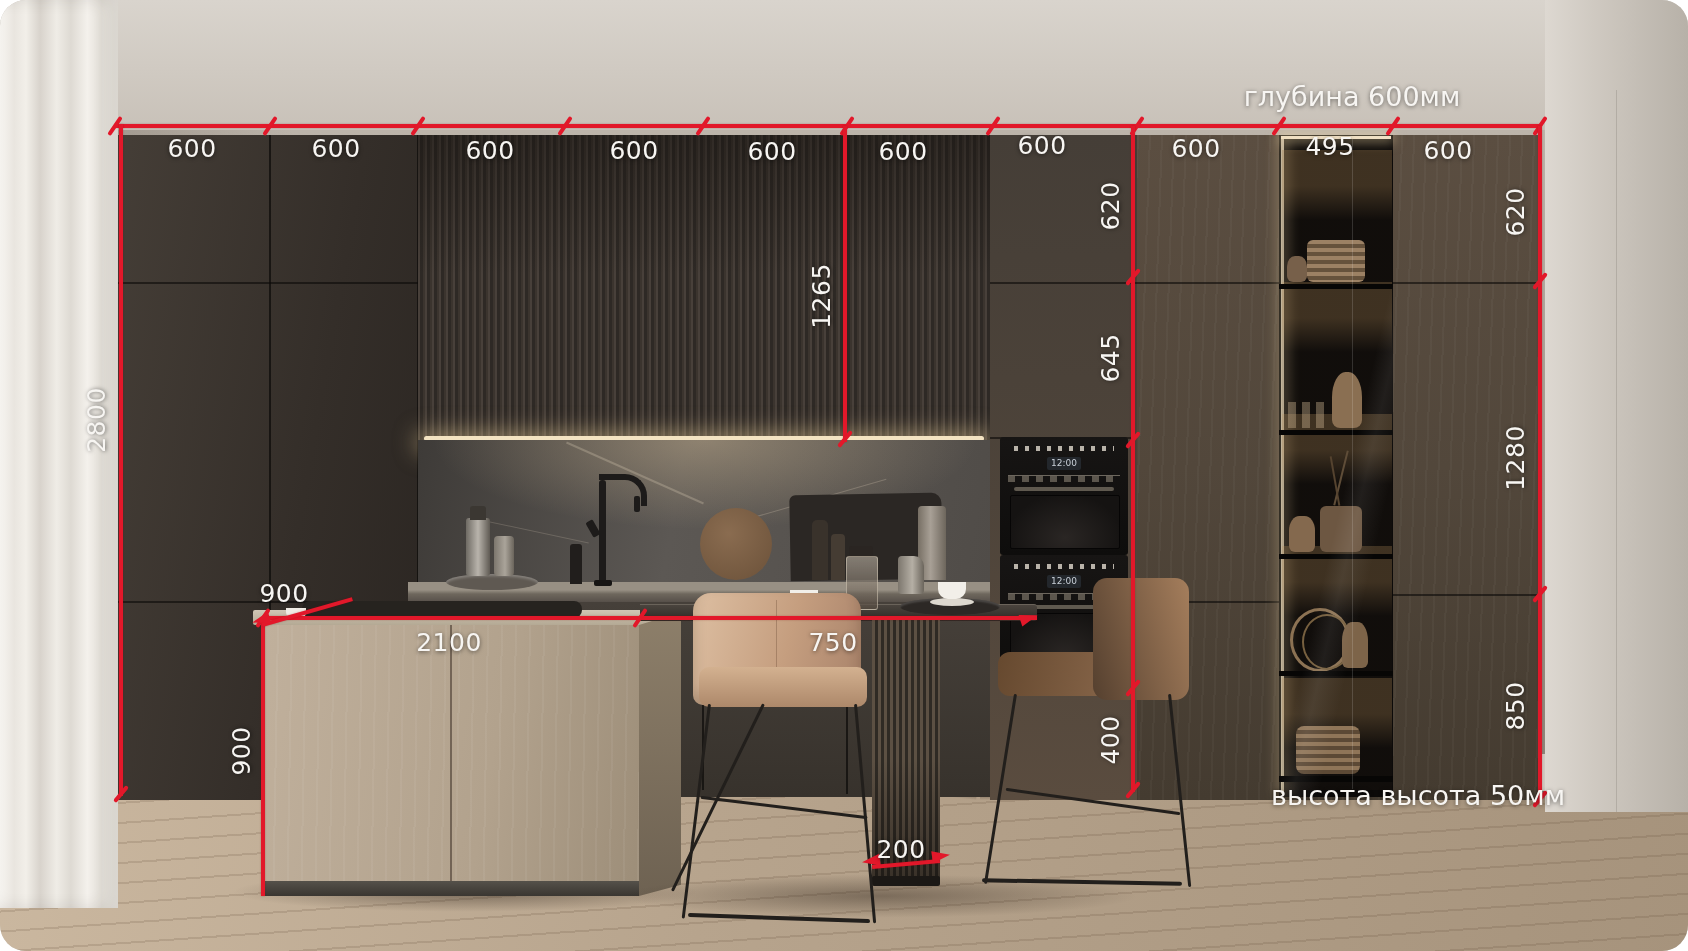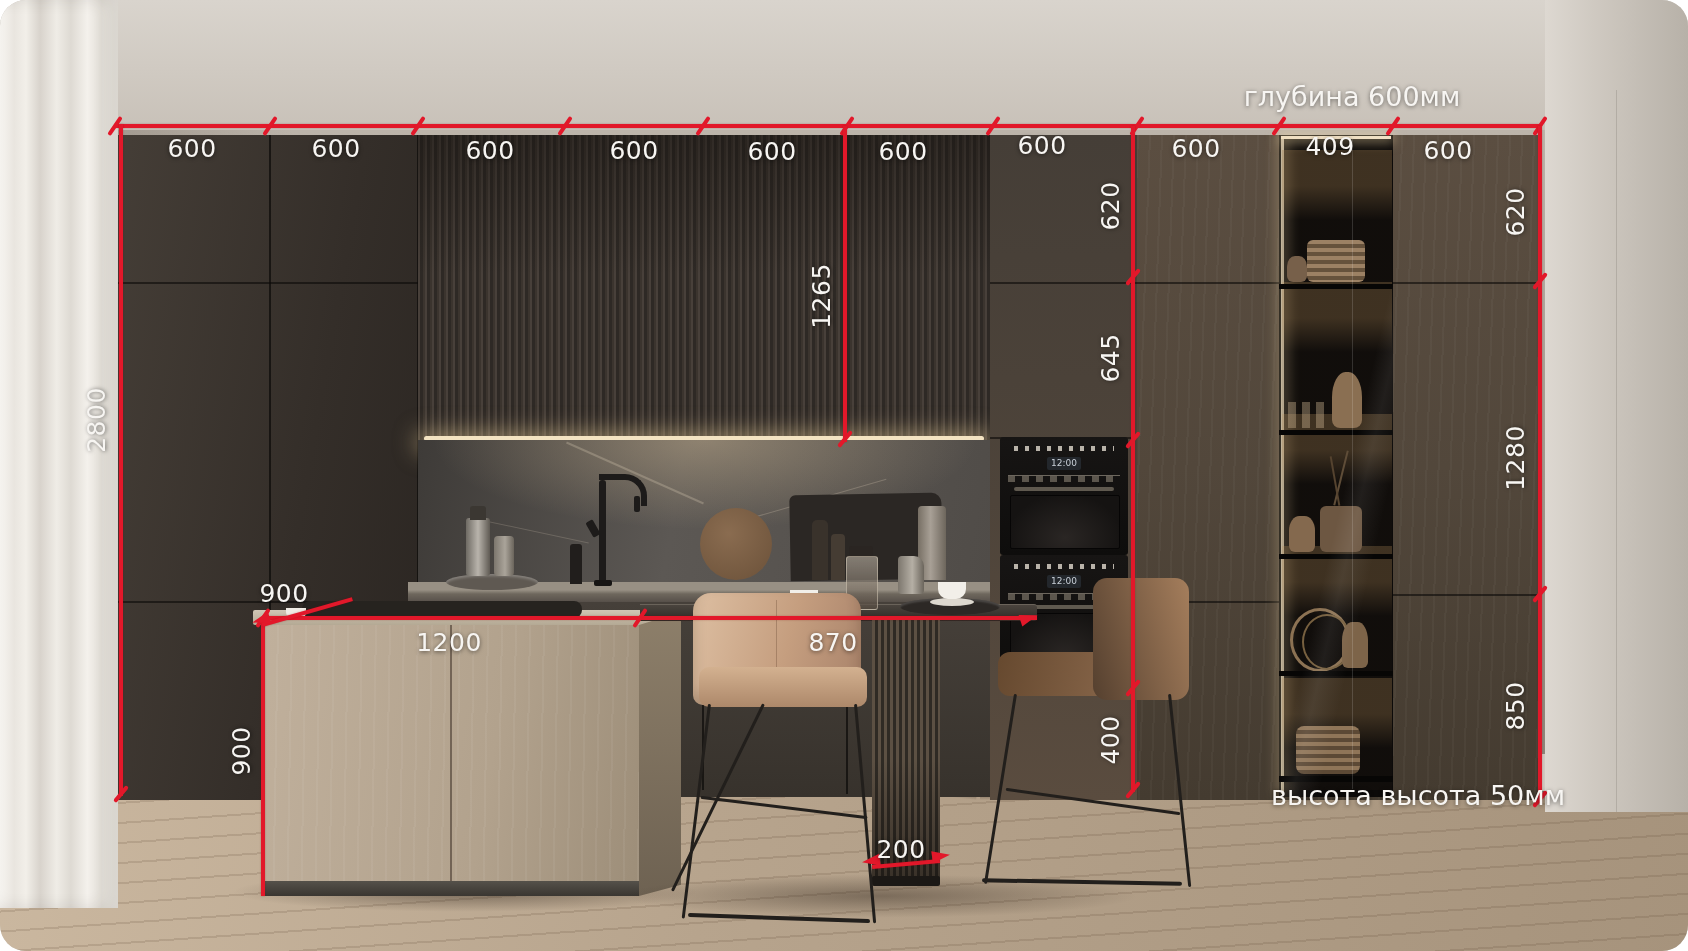--- a/index.html
+++ b/index.html
@@ -195,21 +195,21 @@
   <div class="tick" style="left:1382px;top:124px;"></div>
   <div class="tick" style="left:1529px;top:124px;"></div>
   <div class="dlabel" style="left:192px;top:148px;">600</div>
   <div class="dlabel" style="left:336px;top:148px;">600</div>
   <div class="dlabel" style="left:490px;top:150px;">600</div>
   <div class="dlabel" style="left:634px;top:150px;">600</div>
   <div class="dlabel" style="left:772px;top:151px;">600</div>
   <div class="dlabel" style="left:903px;top:151px;">600</div>
   <div class="dlabel" style="left:1042px;top:145px;">600</div>
   <div class="dlabel" style="left:1196px;top:148px;">600</div>
-  <div class="dlabel" style="left:1330px;top:146px;">409</div>
+  <div class="dlabel" style="left:1330px;top:146px;">495</div>
   <div class="dlabel" style="left:1448px;top:150px;">600</div>
   <div class="note" style="left:1352px;top:96px;">глубина 600мм</div>
 
   <div class="dl v" style="left:119px;top:124px;height:672px;"></div>
   <div class="vtick" style="left:111px;top:792px;"></div>
   <div class="dlabel rot" style="left:96px;top:420px;">2800</div>
 
   <div class="dl v" style="left:843px;top:126px;height:316px;"></div>
   <div class="vtick" style="left:835px;top:437px;"></div>
   <div class="dlabel rot" style="left:821px;top:296px;">1265</div>
@@ -229,22 +229,22 @@
   <div class="vtick" style="left:1530px;top:797px;"></div>
   <div class="dlabel rot" style="left:1515px;top:212px;">620</div>
   <div class="dlabel rot" style="left:1515px;top:458px;">1280</div>
   <div class="dlabel rot" style="left:1515px;top:706px;">850</div>
   <div class="note" style="left:1418px;top:795px;">высота высота 50мм</div>
 
   <div class="dl h" style="left:263px;top:616px;width:774px;"></div>
   <div class="tick" style="left:252px;top:616px;"></div>
   <div class="tick" style="left:629px;top:616px;"></div>
   <div class="arr r" style="left:1020px;top:612px;transform:rotate(-18deg);"></div>
-  <div class="dlabel" style="left:449px;top:642px;">1200</div>
-  <div class="dlabel" style="left:833px;top:642px;">870</div>
+  <div class="dlabel" style="left:449px;top:642px;">2100</div>
+  <div class="dlabel" style="left:833px;top:642px;">750</div>
 
   <div class="dl v" style="left:261px;top:618px;height:278px;"></div>
   <div class="dlabel rot" style="left:241px;top:751px;">900</div>
 
   <div class="dl h" style="left:262px;top:623px;width:94px;transform:rotate(-16deg);transform-origin:0 50%;"></div>
   <div class="arr l" style="left:252px;top:614px;transform:rotate(-16deg);"></div>
   <div class="dlabel" style="left:284px;top:593px;">900</div>
 
   <div class="dl h" style="left:872px;top:862px;width:68px;transform:rotate(-5deg);"></div>
   <div class="arr l" style="left:862px;top:855px;transform:rotate(-8deg);"></div>

